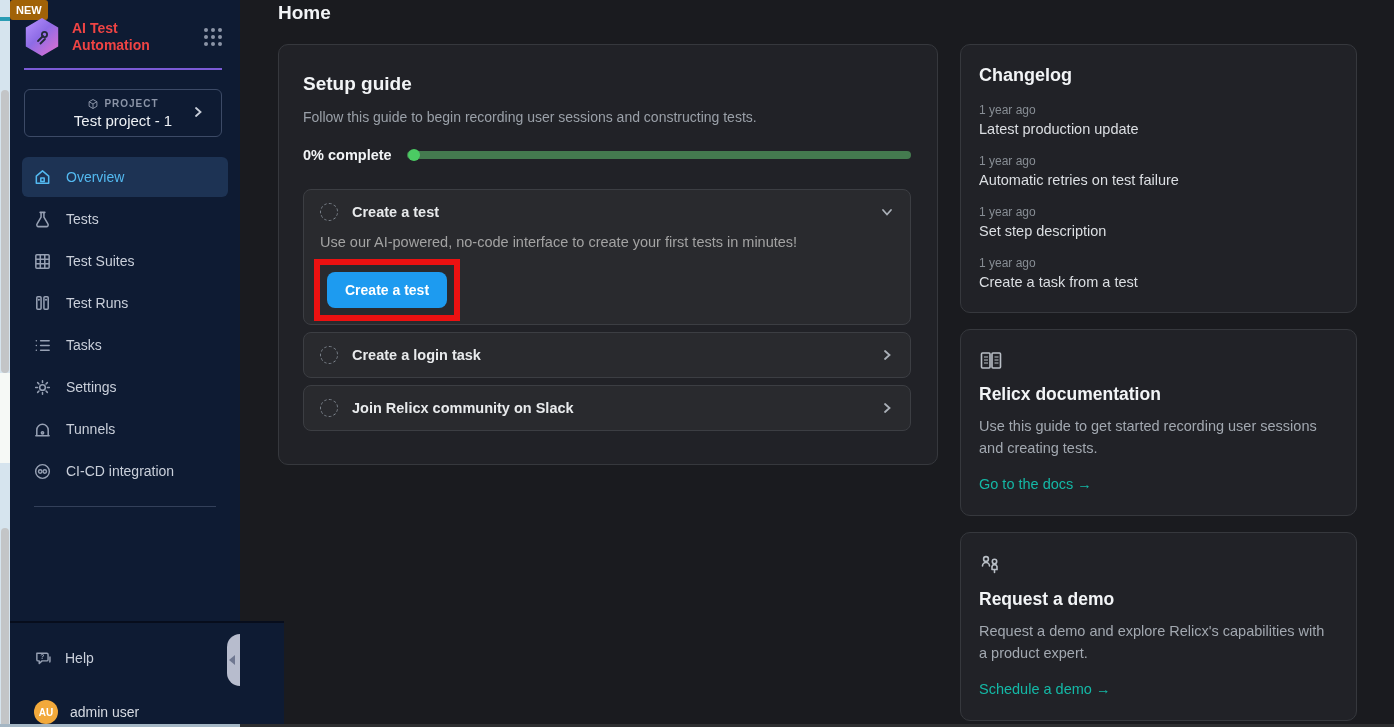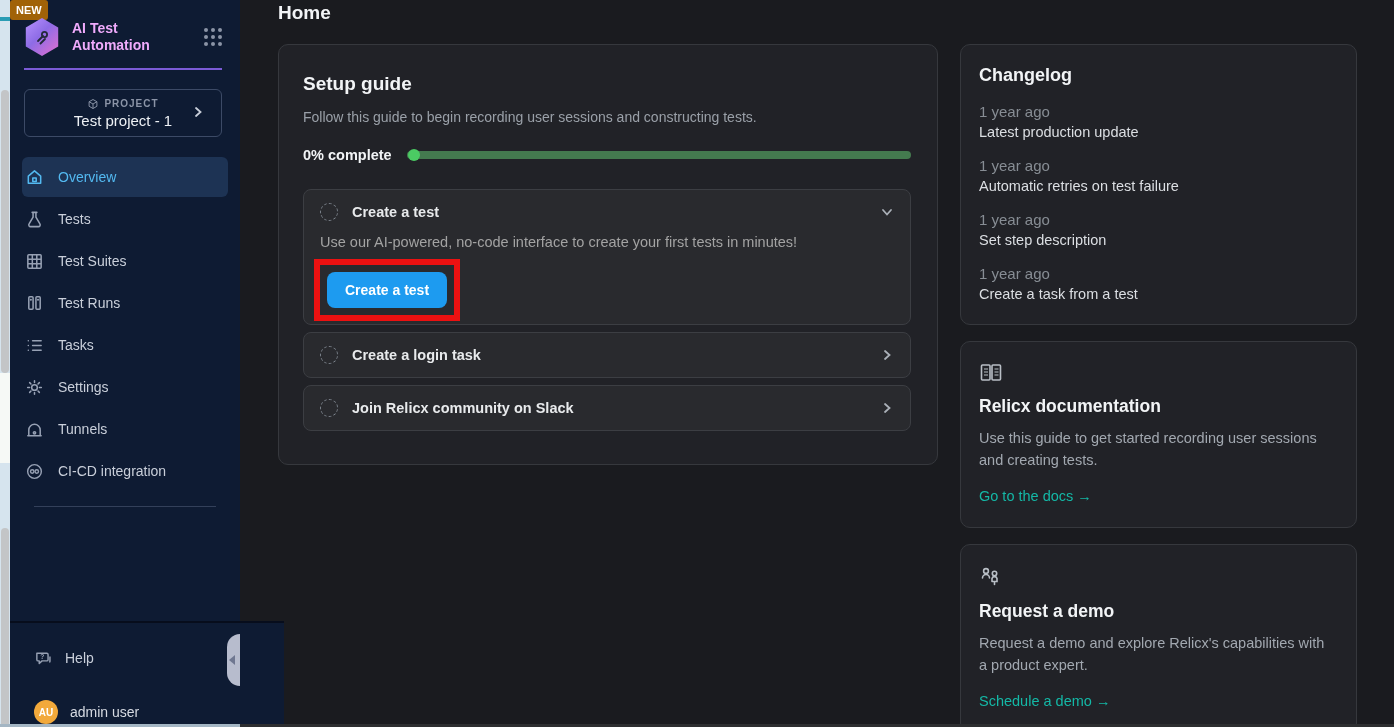--- a/index.html
+++ b/index.html
@@ -32,40 +32,40 @@
     font-size:11px; font-weight:bold;
     padding:4px 6px; border-radius:3px;
   }
   .brand-row { display:flex; align-items:center; gap:12px; padding:18px 18px 0 14px; }
   .logo-hex {
     width:36px; height:38px; flex:0 0 36px;
     background:linear-gradient(135deg,#b18cfa 10%,#8e6ce6 45%,#e06fd0 95%);
     clip-path:polygon(50% 0%,95% 25%,95% 75%,50% 100%,5% 75%,5% 25%);
     display:flex; align-items:center; justify-content:center;
   }
-  .brand-title { font-weight:bold; color:#f0abfc; font-size:14px; line-height:1.25; width:92px; }
+  .brand-title { font-weight:bold; color:#ef4444; font-size:14px; line-height:1.25; width:92px; }
   .grid-dots { margin-left:auto; display:grid; grid-template-columns:repeat(3,4px); grid-gap:3px; cursor:pointer; }
   .grid-dots span { width:4px; height:4px; border-radius:50%; background:#8b94a7; }
   .purple-divider { margin:12px 0 0 14px; width:198px; height:2px; background:#7b5bd6; }
 
   .project-box {
     margin:19px 0 0 14px; width:198px; height:48px;
     border:1px solid #3c4a66; border-radius:6px;
     display:flex; align-items:center; justify-content:center; position:relative;
     cursor:pointer;
   }
   .project-inner { text-align:center; }
   .project-label-row { display:flex; align-items:center; justify-content:center; gap:5px; color:#8b94a7; }
   .project-label { font-size:10px; letter-spacing:1px; font-weight:bold; }
   .project-name { color:#eef1f5; font-size:15px; margin-top:2px; }
   .project-chevron { position:absolute; right:16px; top:15px; color:#c9cfda; }
 
   .nav { margin-top:20px; }
   .nav-item {
-    height:40px; margin:0 12px 2px 12px; padding:0 2px;
+    height:40px; margin:0 12px 2px 12px; padding:0 10px;
     display:flex; align-items:center; gap:14px;
     border-radius:6px; cursor:pointer; color:#c9cfda;
   }
   .nav-item .nicon { color:#97a1b4; display:flex; width:20px; justify-content:center; }
   .nav-item.active { background:#1d3354; color:#53b9f0; }
   .nav-item.active .nicon { color:#53b9f0; }
   .nav-divider { margin:15px 24px 14px 24px; border-top:1px solid #33405a; }
 
   .sidebar-footer {
     position:absolute; left:0; bottom:3px; width:274px; height:103px;
@@ -124,21 +124,21 @@
     background:#1d9bf0; color:#fff; border:none; border-radius:8px;
     font-family:"Liberation Sans", sans-serif;
     font-size:14px; font-weight:bold; padding:10px 18px; cursor:pointer;
   }
 
   
   .right-col { width:397px; display:flex; flex-direction:column; gap:16px; }
   .side-card { padding:20px 22px 22px 18px; }
   .side-card-title { font-size:18px; font-weight:bold; color:#f2f4f6; }
   .cl-entry { margin-top:17px; }
-  .cl-time { font-size:15px; color:#878d94; }
+  .cl-time { font-size:12px; color:#878d94; }
   .cl-title { font-size:14.5px; color:#dcdfe3; margin-top:4px; }
   .side-icon { color:#b9bfc6; display:flex; }
   .info-title { font-size:17.5px; font-weight:bold; color:#f2f4f6; margin-top:12px; }
   .info-desc { font-size:14.5px; color:#a2a8b0; line-height:1.55; margin-top:10px; }
   .info-link { display:inline-block; margin-top:16px; font-size:14.5px; font-weight:normal; color:#14b8a6; text-decoration:none; cursor:pointer; }
 
   
   .bottom-edge { position:absolute; left:0; bottom:0; width:1394px; height:3px; display:flex; }
   .bottom-edge .be-left { width:240px; background:#a4b6c4; }
   .bottom-edge .be-right { flex:1; background:#2d2e30; }

